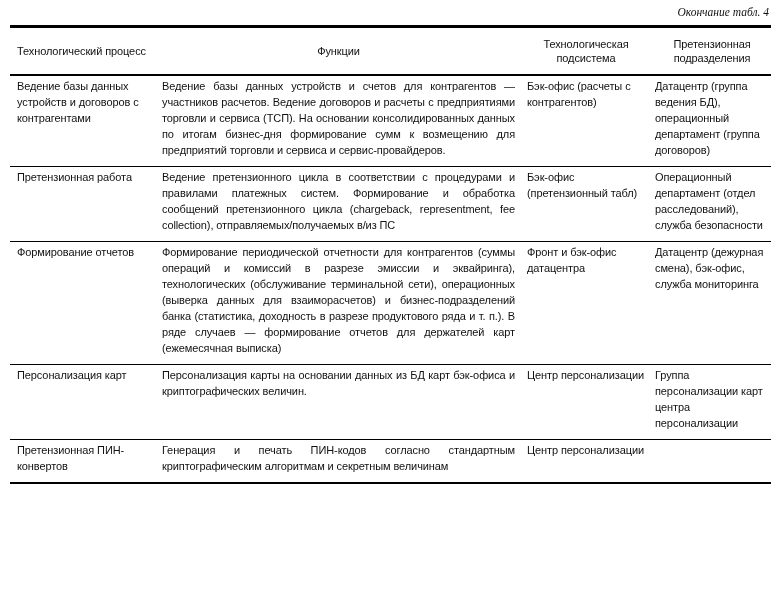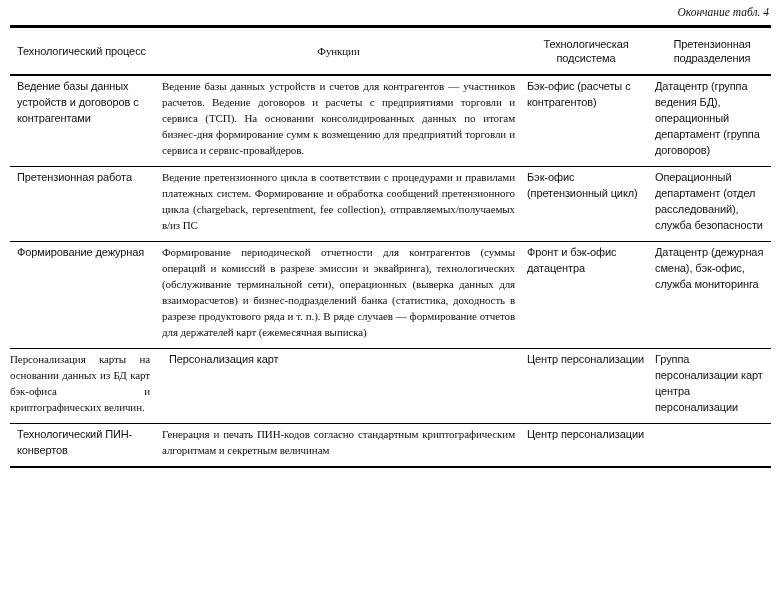--- a/index.html
+++ b/index.html
@@ -46,21 +46,21 @@
   .cell {
     box-sizing: border-box;
     font-size: 11px;
     line-height: 16px;
     letter-spacing: -0.1px;
     padding-top: 2px;
     padding-bottom: 8px;
     color: #111111;
   }
   .cell.c1 { padding-left: 7px;  padding-right: 14px; }
-  .cell.c2 { padding-right: 12px; text-align: justify; font-family: Liberation Serif, serif; }
+  .cell.c2 { padding-right: 12px; text-align: justify; }
   .cell.c3 { padding-right: 10px; }
   .cell.c4 { padding-right: 2px; }
   .row.header .cell {
     display: flex;
     align-items: center;
     padding-top: 6px;
     padding-bottom: 6px;
     min-height: 46px;
     line-height: 14px;
   }
@@ -94,46 +94,46 @@
       <div class="cell c2">Ведение базы данных устройств и счетов для контрагентов — участников расчетов. Ведение договоров и расчеты с предприятиями торговли и сервиса (ТСП). На основании консолидированных данных по итогам бизнес-дня формирование сумм к возмещению для предприятий торговли и сервиса и сервис-провайдеров.</div>
       <div class="cell c3">Бэк-офис (расчеты с контрагентов)</div>
       <div class="cell c4">Датацентр (группа ведения БД), операционный департамент (группа договоров)</div>
     </div>
 
     <div class="rule thin"></div>
 
     <div class="row">
       <div class="cell c1">Претензионная работа</div>
       <div class="cell c2">Ведение претензионного цикла в соответствии с процедурами и правилами платежных систем. Формирование и обработка сообщений претензионного цикла (chargeback, representment, fee collection), отправляемых/получаемых в/из ПС</div>
-      <div class="cell c3">Бэк-офис (претензионный цикл)</div>
+      <div class="cell c3">Бэк-офис (претензионный табл)</div>
       <div class="cell c4">Операционный департамент (отдел расследований), служба безопасности</div>
     </div>
 
     <div class="rule thin"></div>
 
     <div class="row">
-      <div class="cell c1">Формирование дежурная</div>
+      <div class="cell c1">Формирование отчетов</div>
       <div class="cell c2">Формирование периодической отчетности для контрагентов (суммы операций и комиссий в разрезе эмиссии и эквайринга), технологических (обслуживание терминальной сети), операционных (выверка данных для взаиморасчетов) и бизнес-подразделений банка (статистика, доходность в разрезе продуктового ряда и т. п.). В ряде случаев — формирование отчетов для держателей карт (ежемесячная выписка)</div>
       <div class="cell c3">Фронт и бэк-офис датацентра</div>
       <div class="cell c4">Датацентр (дежурная смена), бэк-офис, служба мониторинга</div>
     </div>
 
     <div class="rule thin"></div>
 
     <div class="row">
+      <div class="cell c1">Персонализация карт</div>
       <div class="cell c2">Персонализация карты на основании данных из БД карт бэк-офиса и криптографических величин.</div>
-      <div class="cell c1">Персонализация карт</div>
       <div class="cell c3">Центр персонализации</div>
       <div class="cell c4">Группа персонализации карт центра персонализации</div>
     </div>
 
     <div class="rule thin"></div>
 
     <div class="row">
-      <div class="cell c1">Технологический ПИН-конвертов</div>
+      <div class="cell c1">Претензионная ПИН-конвертов</div>
       <div class="cell c2">Генерация и печать ПИН-кодов согласно стандартным криптографическим алгоритмам и секретным величинам</div>
       <div class="cell c3">Центр персонализации</div>
     </div>
 
     <div class="rule medium"></div>
 
   </div>
 </div>
 
 </body></html>

